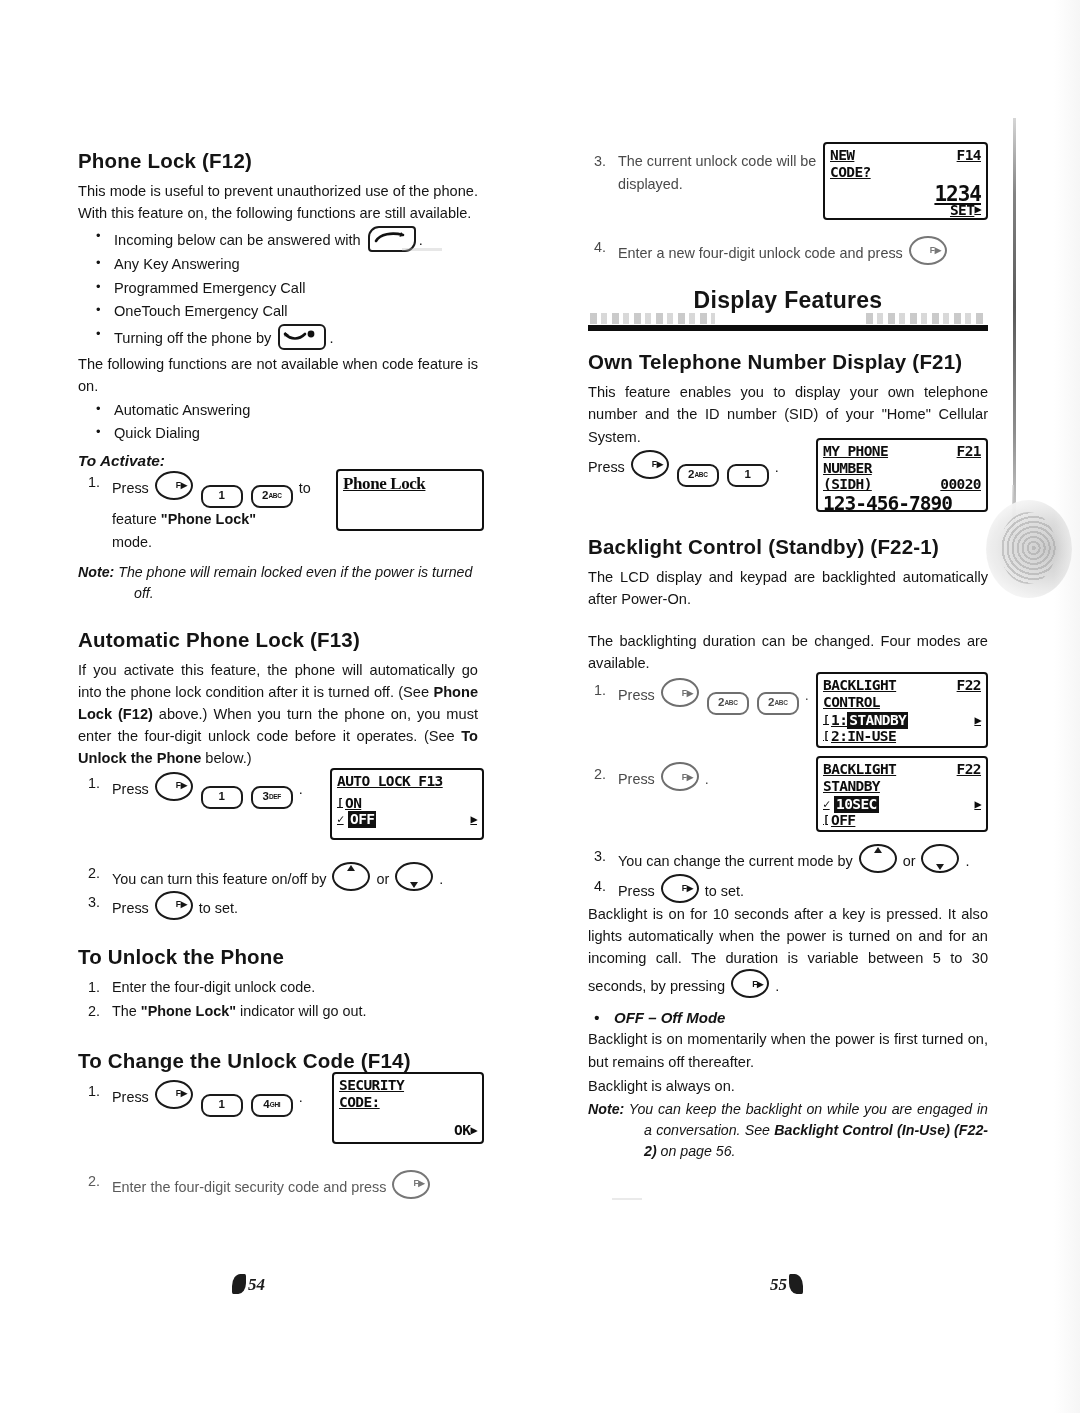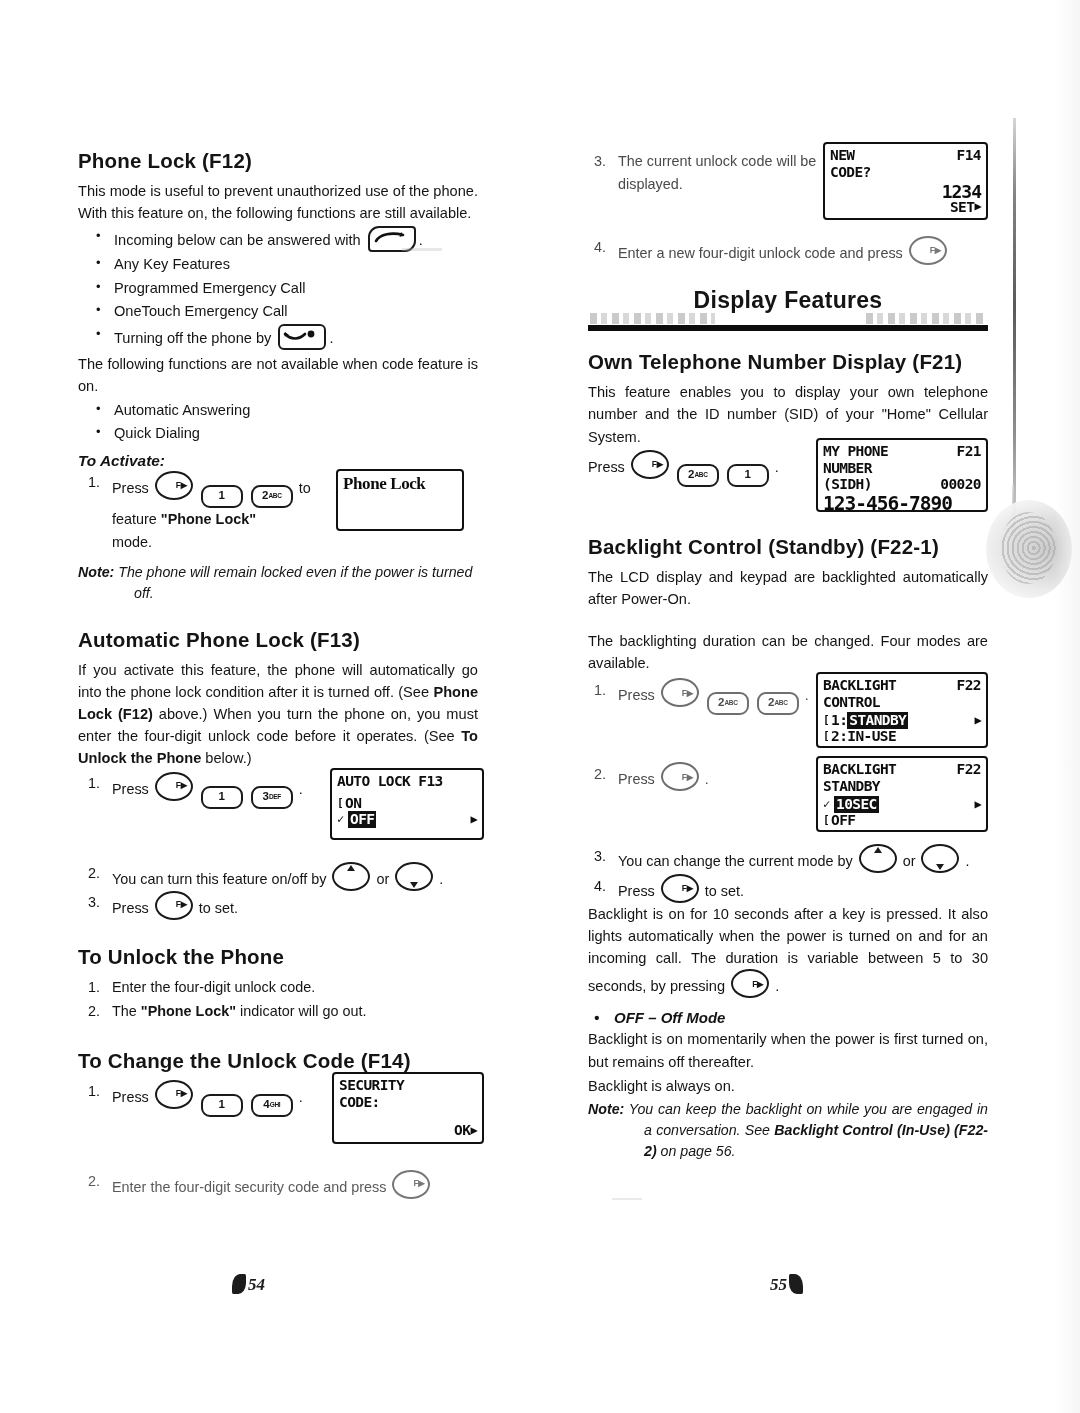--- a/index.html
+++ b/index.html
@@ -105,28 +105,28 @@
     font-family:"DejaVu Sans Mono", monospace;
     font-weight:bold;color:#0d0d0d;
     padding:3px 5px 4px 5px;position:relative;box-sizing:border-box;
   }
   .lcd .row{
     display:flex;justify-content:space-between;align-items:center;
     font-size:14.5px;line-height:1.16;letter-spacing:-.6px;white-space:nowrap;
   }
   .lcd .row.left{justify-content:flex-start;}
   .lcd .row.right{justify-content:flex-end;}
-  .lcd .big{font-size:18px;letter-spacing:-1px;line-height:1.05;}
+  .lcd .big{font-size:21px;letter-spacing:-1px;line-height:1.05;}
   .lcd .inv{
     background:#111;color:#fff;padding:0 2px;display:inline-block;
   }
   .lcd .tick{font-size:12px;display:inline-block;width:11px;}
   .lcd .carat{font-size:11px;display:inline-block;width:8px;}
   .lcd .arrowr{font-size:12px;}
-  .lcd-float{position:absolute;}
+  .lcd-float{position:absolute;text-decoration:underline;}
 
   
   .steprow{position:relative;}
   .steprow .txt{width:250px;}
 
   
   .scanline{
     position:absolute;left:1013px;top:118px;width:3px;height:420px;
     background:linear-gradient(180deg,#cfcfcf,#6e6e6e 18%,#3c3c3c 45%,#7a7a7a 75%,#d4d4d4);
     opacity:.85;
@@ -179,21 +179,21 @@
     <ul class="bul">
       <li>
         <span>Incoming below can be answered with</span>
         <span class="key-send">
           <svg width="40" height="18" viewBox="0 0 40 18" style="position:absolute;left:0;top:1px;">
             <path d="M6 12 C10 5, 22 3, 33 6" stroke="#111" stroke-width="2.6" fill="none" stroke-linecap="round"></path>
             <path d="M31 3 L34 6.5 L29.5 8 Z" fill="#111"></path>
           </svg>
         </span><span>.</span>
       </li>
-      <li>Any Key Features</li>
+      <li>Any Key Answering</li>
       <li>Programmed Emergency Call</li>
       <li>OneTouch Emergency Call</li>
       <li>
         <span>Turning off the phone by</span>
         <span class="key-end">
           <svg width="40" height="18" viewBox="0 0 40 18" style="position:absolute;left:0;top:1px;">
             <path d="M5 7 C11 13, 19 13, 25 7" stroke="#111" stroke-width="2.6" fill="none" stroke-linecap="round"></path>
             <path d="M5 5 L9 8 L4.5 9.5 Z" fill="#111"></path>
             <circle cx="31" cy="7" r="3.4" fill="#111"></circle>
           </svg>
@@ -215,21 +215,21 @@
         <span style="position:absolute;left:10px;">1.</span>
         <span>Press</span>
         <span class="key-rnd"><span class="lbl">F▶</span></span>
         <span class="key-num">1</span>
         <span class="key-num"><span>2</span><sup>ABC</sup></span>
         <span>to</span><br>
         <span>feature</span>
         <b>"Phone Lock"</b><br>
         <span>mode.</span>
       </div>
-      <div class="lcd lcd-float" style="left:258px;top:-2px;width:128px;height:62px;">
+      <div class="lcd lcd-float" style="left:258px;top:-2px;width:148px;height:62px;">
         <div class="row left" style="font-size:17px;letter-spacing:-.4px;font-family:'Liberation Serif',serif;">Phone Lock</div>
       </div>
     </div>
 
     <div class="note">
       <b>Note:</b>
       <span>The phone will remain locked even if the power is turned off.</span>
     </div>
 
     <h2 class="sec" style="margin-top:24px;">Automatic Phone Lock (F13)</h2>

